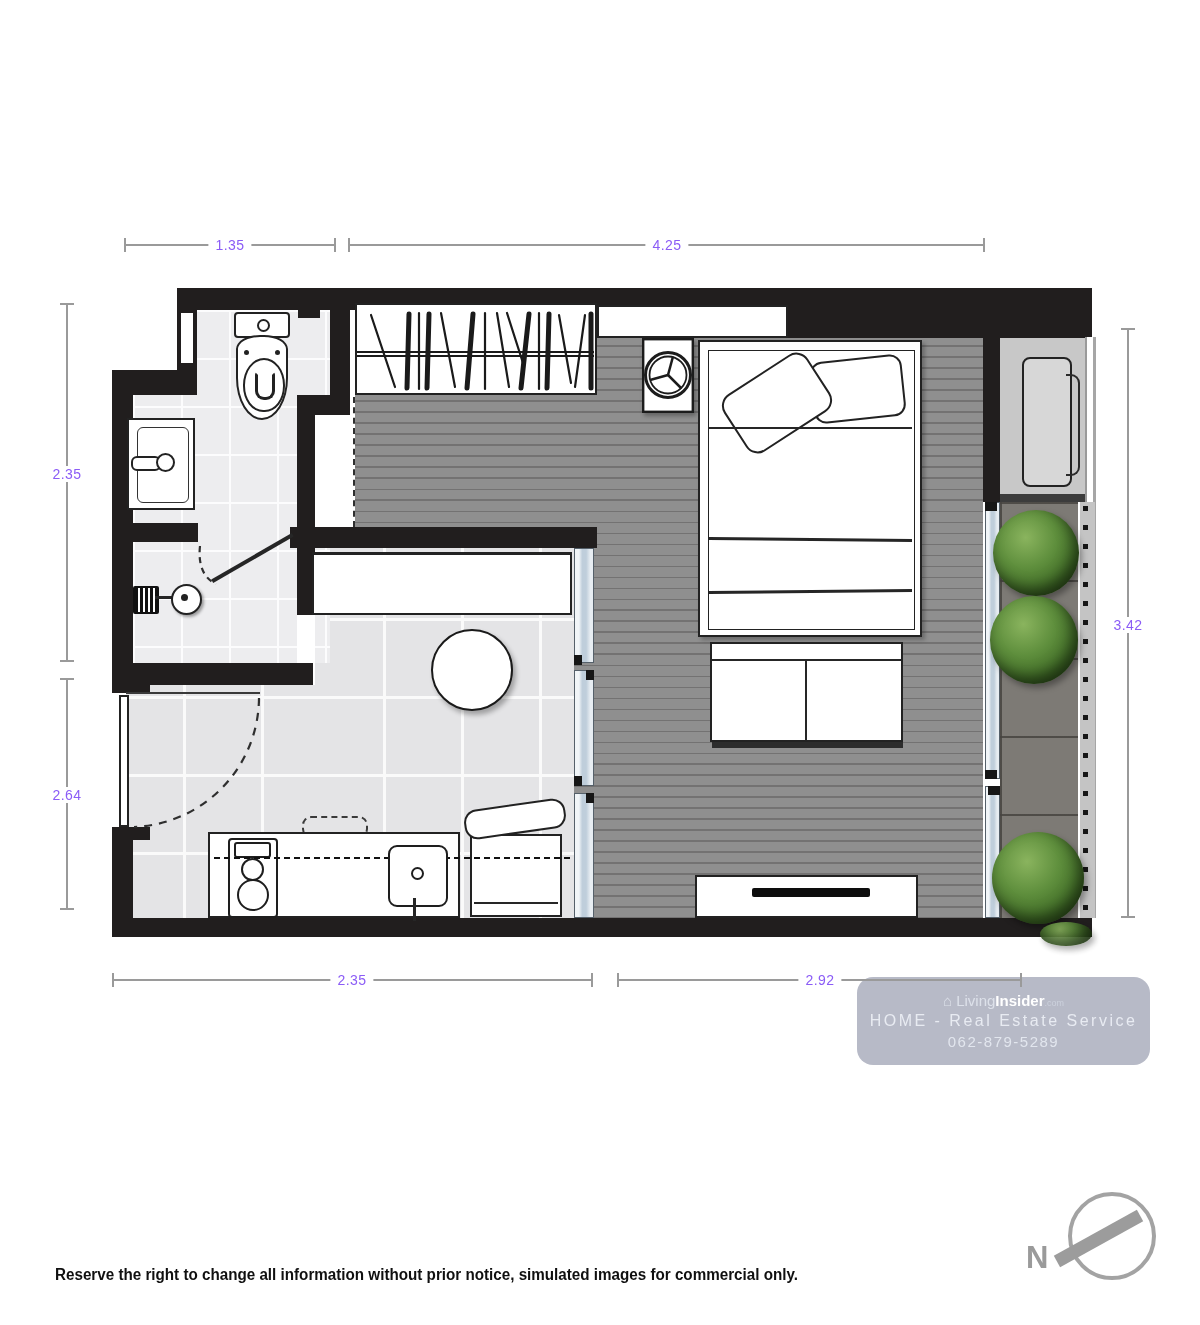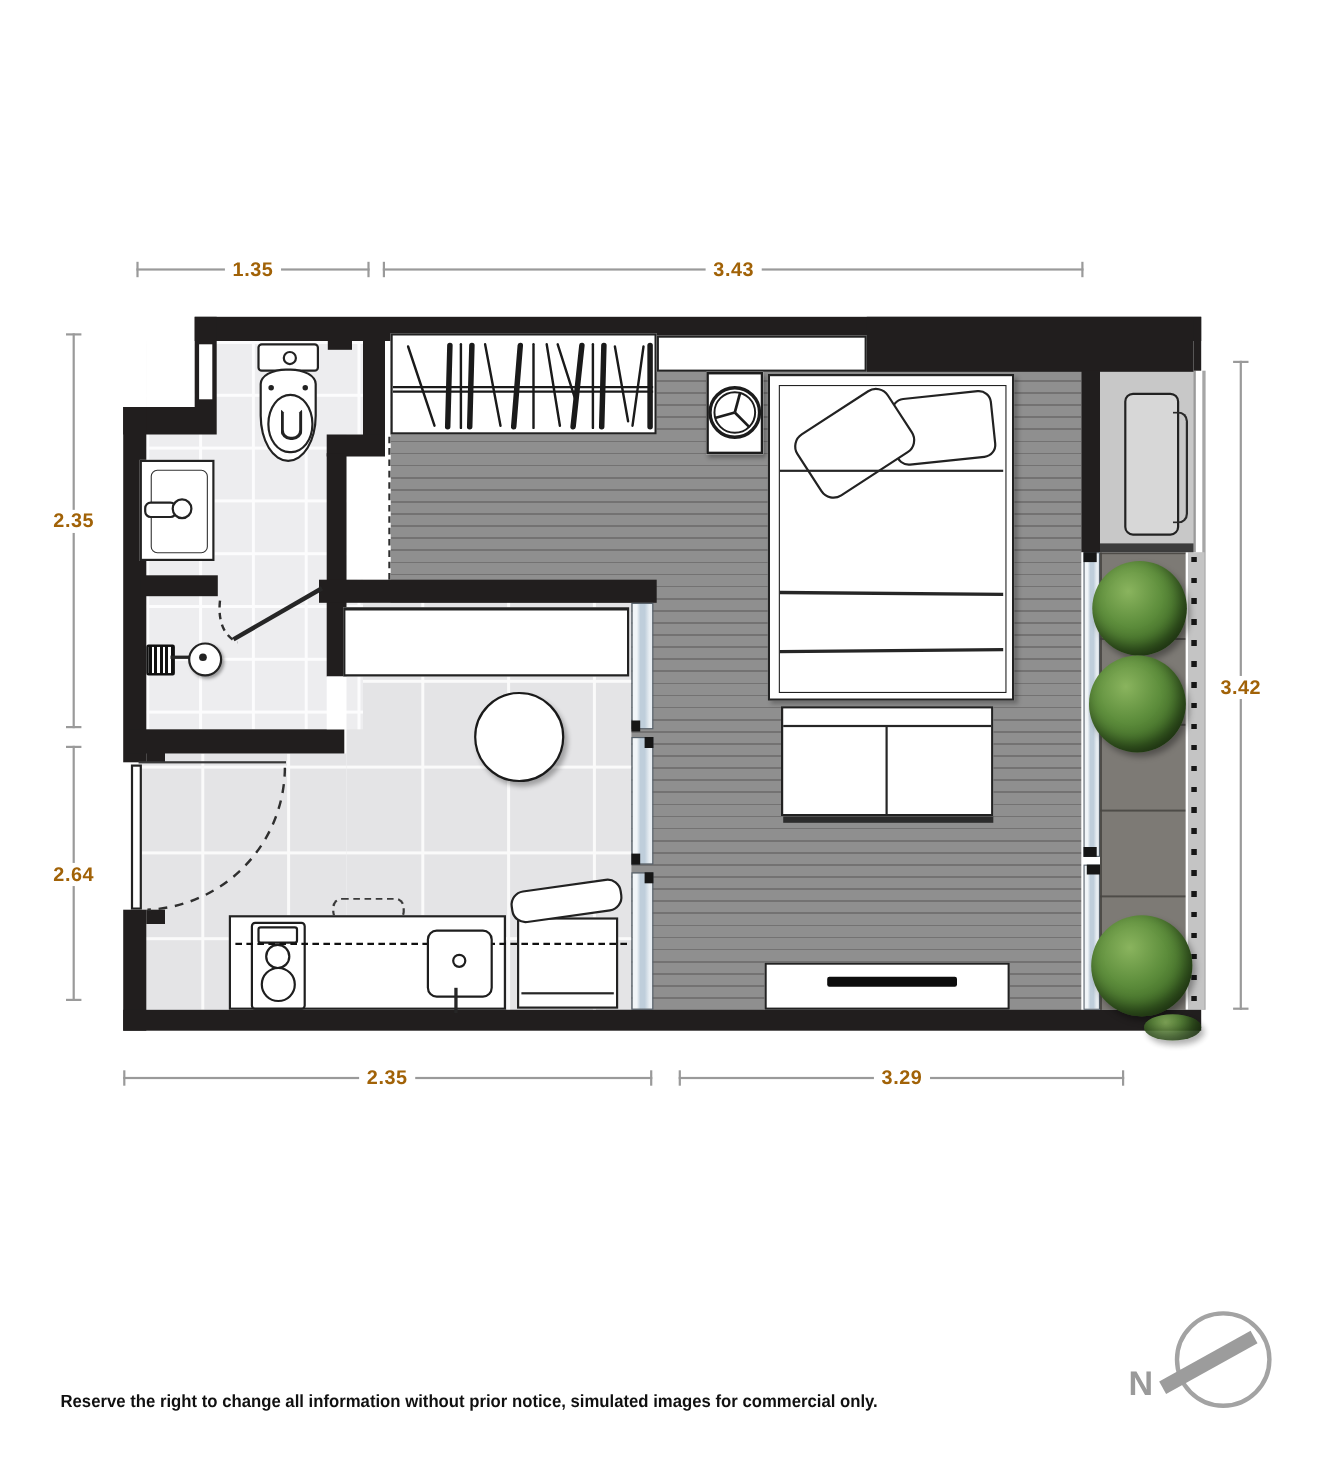--- a/index.html
+++ b/index.html
@@ -29,21 +29,21 @@
   .glass{position:absolute;z-index:15;box-sizing:border-box;
          background:linear-gradient(90deg,#f1f5f8 0 22%,#bfcedb 40% 62%,#e7edf2 85%);
          border:1.5px solid #55606a;}
   .glasscap{position:absolute;background:#161616;z-index:16;}
   .plant{position:absolute;border-radius:50%;z-index:20;
          background:radial-gradient(circle at 38% 32%,#8ab45e 0%,#5f8f3d 38%,#416d27 68%,#2c4e19 100%);
          box-shadow:inset -5px -7px 14px rgba(0,0,0,.5),3px 4px 6px rgba(0,0,0,.35);}
   
   .dl{position:absolute;background:#9a9a9a;z-index:50;}
   .dim-label{position:absolute;transform:translate(-50%,-50%);background:#fff;padding:0 7px;
-             font-size:18px;color:#a16207;letter-spacing:.5px;z-index:51;white-space:nowrap;font-weight:bold;}
+             font-size:14px;color:#8b5cf6;letter-spacing:.5px;z-index:51;white-space:nowrap;}
   
   #wm{position:absolute;left:857px;top:977px;width:293px;height:88px;border-radius:16px;
       background:rgba(177,181,195,.93);z-index:40;color:#eef0f5;text-align:center;
       display:flex;flex-direction:column;justify-content:center;gap:3px;}
   #wm .l1{font-size:15px;color:#dde1ea;}
   #wm .l1 b{color:#fff;}
   #wm .l1 .dotcom{font-size:9px;color:#ccd1dd;}
   #wm .l2{font-size:16px;letter-spacing:2.5px;color:#e8ebf2;}
   #wm .l3{font-size:15px;letter-spacing:1.5px;color:#e2e6ee;}
   #disclaimer{position:absolute;left:55px;top:1266px;font-size:16px;font-weight:bold;color:#101010;
@@ -225,21 +225,21 @@
     <div class="dl" style="left:124px;top:244px;width:212px;height:2px;"></div>
     <div class="dl" style="left:124px;top:238px;width:2px;height:14px;"></div>
     <div class="dl" style="left:334px;top:238px;width:2px;height:14px;"></div>
     <div class="dim-label" style="left:230px;top:245px;">1.35</div>
   </div>
 
   <div>
     <div class="dl" style="left:348px;top:244px;width:637px;height:2px;"></div>
     <div class="dl" style="left:348px;top:238px;width:2px;height:14px;"></div>
     <div class="dl" style="left:983px;top:238px;width:2px;height:14px;"></div>
-    <div class="dim-label" style="left:667px;top:245px;">3.43</div>
+    <div class="dim-label" style="left:667px;top:245px;">4.25</div>
   </div>
 
   <div>
     <div class="dl" style="left:66px;top:303px;width:2px;height:359px;"></div>
     <div class="dl" style="left:60px;top:303px;width:14px;height:2px;"></div>
     <div class="dl" style="left:60px;top:660px;width:14px;height:2px;"></div>
     <div class="dim-label" style="left:67px;top:474px;">2.35</div>
   </div>
 
   <div>
@@ -260,23 +260,31 @@
     <div class="dl" style="left:112px;top:979px;width:481px;height:2px;"></div>
     <div class="dl" style="left:112px;top:973px;width:2px;height:14px;"></div>
     <div class="dl" style="left:591px;top:973px;width:2px;height:14px;"></div>
     <div class="dim-label" style="left:352px;top:980px;">2.35</div>
   </div>
 
   <div>
     <div class="dl" style="left:617px;top:979px;width:405px;height:2px;"></div>
     <div class="dl" style="left:617px;top:973px;width:2px;height:14px;"></div>
     <div class="dl" style="left:1020px;top:973px;width:2px;height:14px;"></div>
-    <div class="dim-label" style="left:820px;top:980px;">3.29</div>
-  </div>
-
+    <div class="dim-label" style="left:820px;top:980px;">2.92</div>
+  </div>
+
+  <div id="wm">
+    <div class="l1">
+      <span>⌂</span>
+      <span>Living</span><b>Insider</b><span class="dotcom">.com</span>
+    </div>
+    <div class="l2">HOME - Real Estate Service</div>
+    <div class="l3">062-879-5289</div>
+  </div>
 
   <div>
     <div class="a" style="left:1068px;top:1192px;width:80px;height:80px;border:4.5px solid #a3a3a3;border-radius:50%;z-index:49;"></div>
     <div class="a" style="left:1051px;top:1232px;width:95px;height:13px;background:#9c9c9c;transform:rotate(-29deg);z-index:50;"></div>
     <div id="north-n">N</div>
   </div>
 
   <div id="disclaimer">Reserve the right to change all information without prior notice, simulated images for commercial only.</div>
 
 </div>

